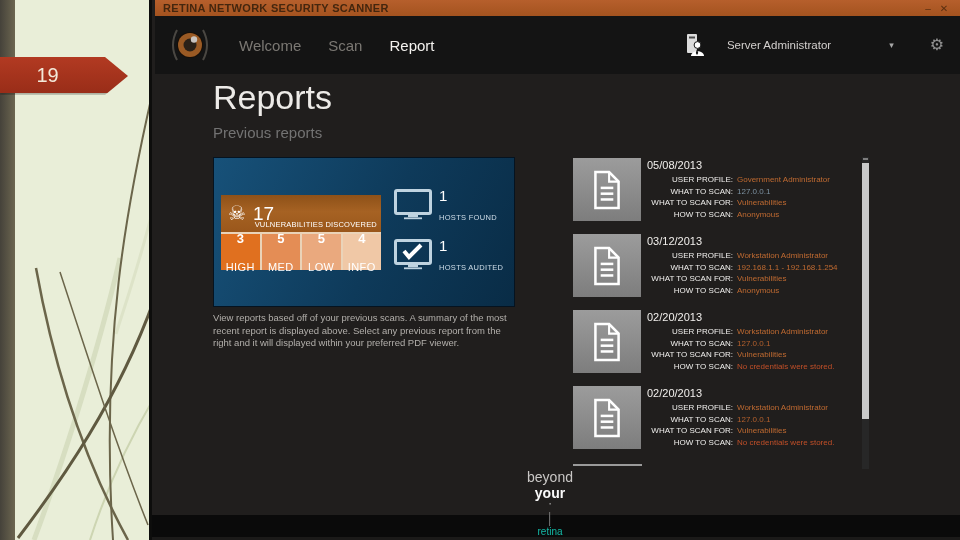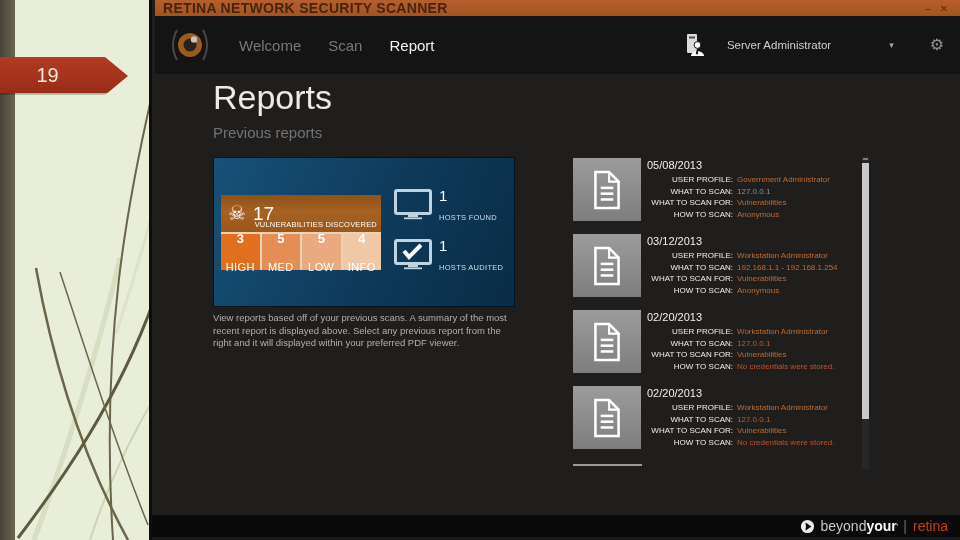--- a/index.html
+++ b/index.html
@@ -16,21 +16,21 @@
     display:flex; align-items:center; justify-content:center; padding-right:33px;
     box-shadow:0 2px 3px rgba(0,0,0,.3); }
   .banner span { color:#f3e9d9; font-size:20px; }
 
   
   .win-edge { position:absolute; left:149px; top:0; width:6px; height:540px; background:#0d0d0c; }
   .app { position:absolute; left:152px; top:0; width:808px; height:540px; background:#201e1d; }
 
   .titlebar { position:absolute; left:3px; right:0; top:0; height:16px;
     background:linear-gradient(#b65f2c,#a4531f); display:flex; align-items:center; padding:0 8px; }
-  .titlebar .title { flex:1; font-size:14px; font-weight:bold; letter-spacing:.3px; color:#44260e; }
+  .titlebar .title { flex:1; font-size:11px; font-weight:bold; letter-spacing:.3px; color:#44260e; }
   .winbtn { width:16px; text-align:center; font-size:10px; color:#5b2f10; cursor:default; }
 
   .navbar { position:absolute; left:3px; right:0; top:16px; height:58px; background:#141414;
     display:flex; align-items:center; }
   .logo { margin-left:13px; width:44px; height:44px; }
   .tab { font-size:15px; color:#7b7873; margin-left:27px; font-weight:300; }
   .tab.active { color:#f4f2ef; }
   .nav-right { margin-left:auto; display:flex; align-items:center; margin-right:16px;gap:16px; }
   .user-name { font-size:11.5px; color:#d2cfcd; margin-left:7px; }
   .caret { font-size:9px; color:#a7a7a7; margin-left:42px; }
@@ -73,27 +73,27 @@
   .rrow { display:flex; line-height:11.5px; }
   .rlabel { width:86px; text-align:right; font-size:8px; color:#f0efed; margin-right:4px; white-space:nowrap; }
   .rvalue { font-size:8px; white-space:nowrap; }
   .cutline { position:absolute; left:421px; top:464px; width:69px; height:2px; background:#9a9a9a; }
 
   .scrollbar { position:absolute; left:710px; top:157px; width:7px; height:312px; background:#272727; }
   .scroll-arrow { position:absolute; left:1px; top:1px; width:5px; height:2px; background:#7d7d7d; }
   .thumb { position:absolute; left:0; top:6px; width:7px; height:256px; background:#c9c9c9; }
 
   .footer { position:absolute; left:0; right:0; top:515px; height:22px; background:#0a0a0a;
-    display:flex; align-items:center; justify-content:flex-end; padding-right:12px; }
+    display:flex; align-items:center; justify-content:flex-end; padding-right:12px;flex-direction:column; }
   .bt-icon { margin-right:5px; }
   .b-light { font-size:14px; color:#c9c7c5; }
   .b-bold  { font-size:14px; color:#fafafa; font-weight:bold; }
   .tm { font-size:7px; color:#fafafa; vertical-align:top; line-height:9px; }
   .b-sep { color:#6a6a6a; font-size:14px; margin:0 6px 0 5px; font-weight:300; }
-  .b-prod { color:#c2410c; font-size:14px; font-weight:300; }
+  .b-prod { color:#14b8a6; font-size:10px; font-weight:300; }
   .bottomstrip { position:absolute; left:0; right:0; top:537px; height:3px; background:#1b1a19; }
 </style>
 </head>
 <body>
 
 <div class="stage">
 
   <svg class="deco" width="155" height="540" viewBox="0 0 155 540" fill="none">
     <path d="M120,258 C96,360 60,470 34,540" stroke="#d7dec1" stroke-width="5"></path>
     <path d="M154,205 C140,262 126,302 116,334" stroke="#dde3c8" stroke-width="3"></path>

